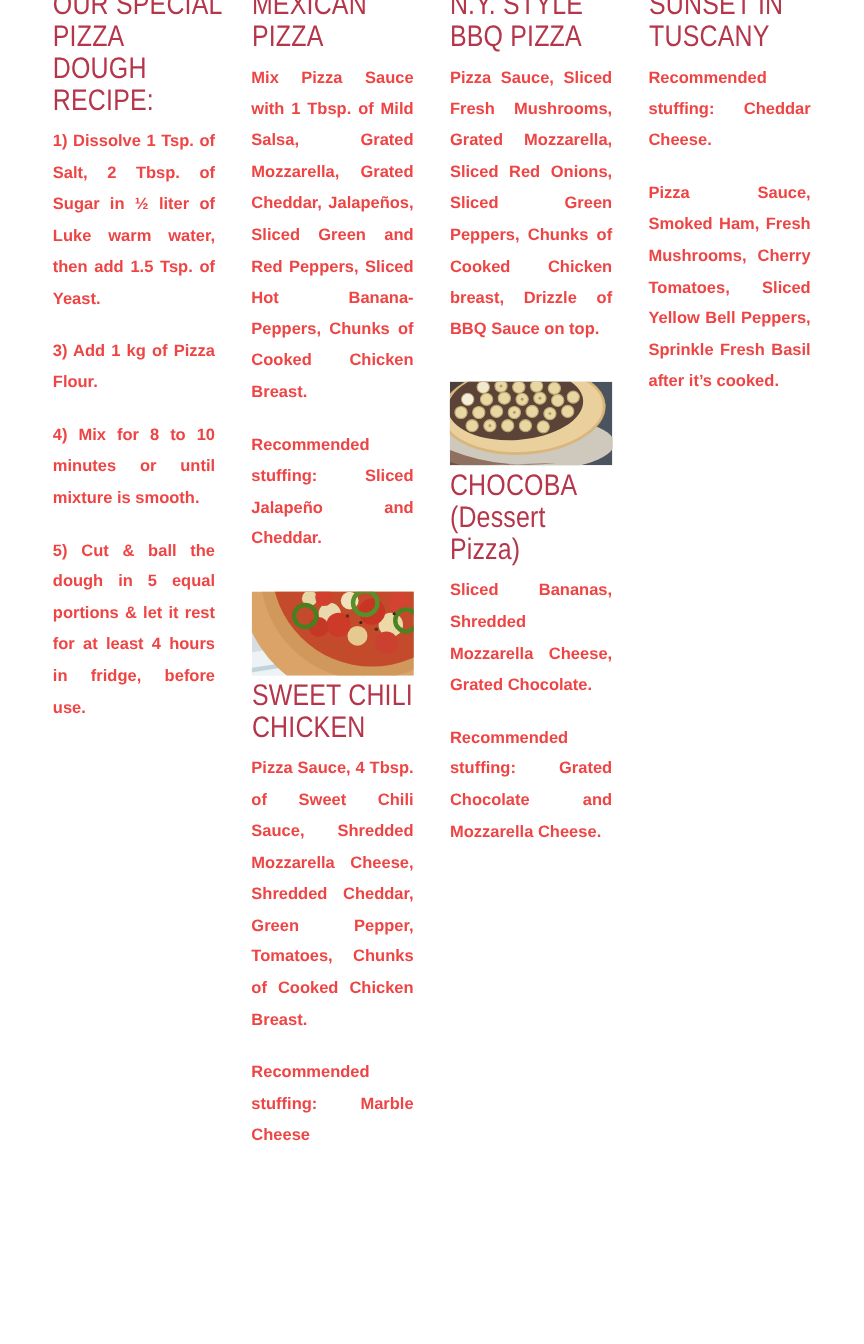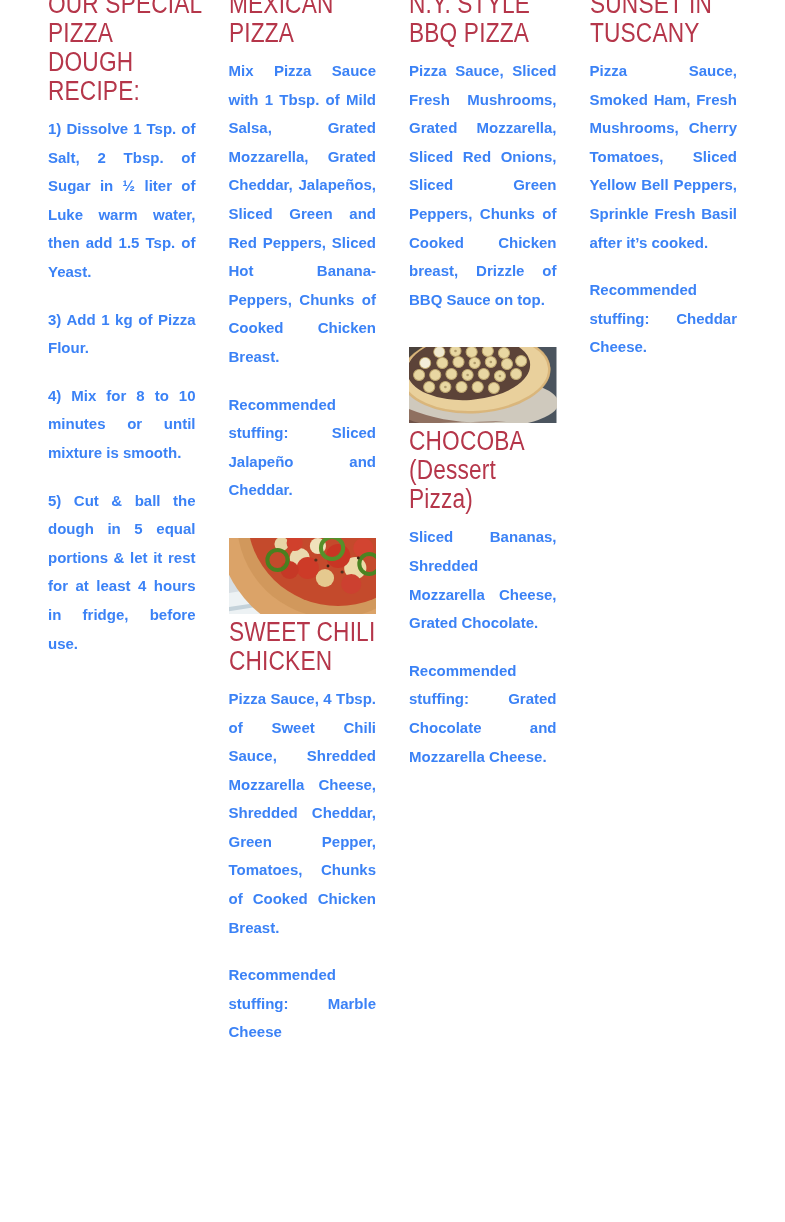--- a/index.html
+++ b/index.html
@@ -28,21 +28,21 @@
     white-space: pre;
     letter-spacing: 0.2px;
     transform: scaleX(0.84);
     transform-origin: left top;
     margin-bottom: 9px;
   }
   .para {
     font-size: 15px;
     line-height: 28.6px;
     font-weight: 700;
-    color: #3b82f6;
+    color: #ef4444;
     text-align: justify;
     margin-bottom: 19px;
   }
   .photo {
     display: block;
     width: 100%;
     height: 76px;
     margin-top: 33px;
     margin-bottom: 4px;
   }
@@ -156,17 +156,17 @@
     <h2 class="heading">CHOCOBA
 (Dessert
 Pizza)</h2>
     <p class="para">Sliced Bananas, Shredded Mozzarella Cheese, Grated Chocolate.</p>
     <p class="para">Recommended stuffing: Grated Chocolate and Mozzarella Cheese.</p>
   </div>
 
   <div class="col">
     <h2 class="heading">SUNSET IN
 TUSCANY</h2>
+    <p class="para">Recommended stuffing: Cheddar Cheese.</p>
     <p class="para">Pizza Sauce, Smoked Ham, Fresh Mushrooms, Cherry Tomatoes, Sliced Yellow Bell Peppers, Sprinkle Fresh Basil after it’s cooked.</p>
-    <p class="para">Recommended stuffing: Cheddar Cheese.</p>
   </div>
 
 </div>
 
 </body></html>

